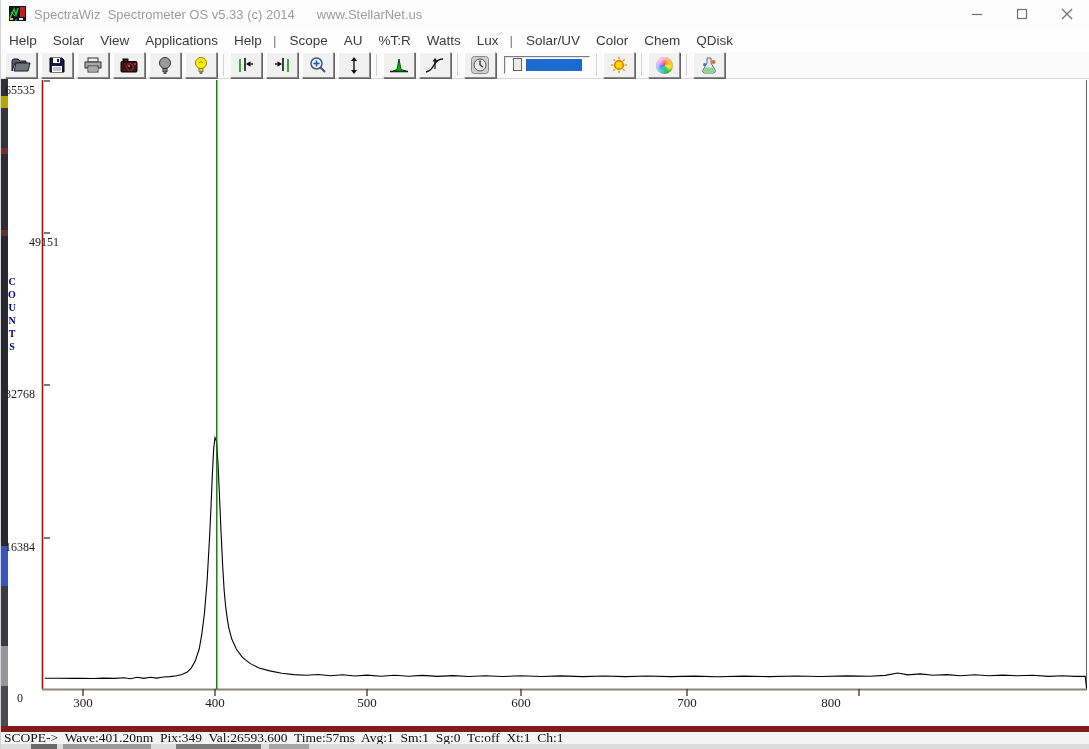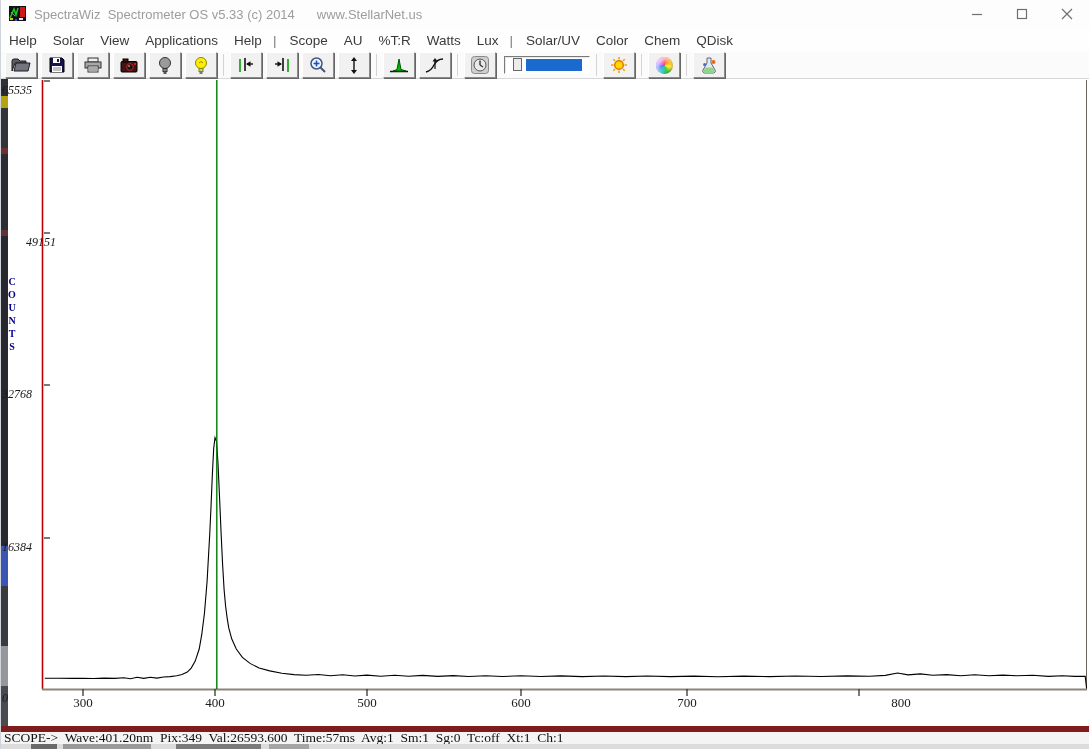--- a/index.html
+++ b/index.html
@@ -39,22 +39,22 @@
   .slider-fill{position:absolute;left:21px;top:2px;width:56px;bottom:2px;background:#1a6ad0;}
   .rainbow-sphere{width:17px;height:17px;border-radius:50%;display:block;
       background:conic-gradient(#f44,#fa0,#fe4,#4c4,#2cc,#46f,#c4f,#f44);
       box-shadow:inset 3px 3px 4px rgba(255,255,255,.75), inset -1px -1px 2px rgba(0,0,0,.25);}
 
   
   .chart{position:absolute;left:0;top:79px;width:1089px;height:647px;background:#fff;}
   .chart svg{position:absolute;left:0;top:0;}
   .edge-strip{position:absolute;left:0;top:0;width:7px;height:647px;}
   .edge-strip div{width:7px;}
-  .ylabel{position:absolute;width:36px;text-align:left;font-family:"Liberation Serif",serif;
-          font-size:12px;color:#1a1a1a;line-height:14px;height:14px;font-style:italic;}
+  .ylabel{position:absolute;width:36px;text-align:center;font-family:"Liberation Serif",serif;
+          font-size:12px;color:#1a1a1a;line-height:14px;height:14px;}
   .xlabel{position:absolute;transform:translateX(-50%);font-family:"Liberation Serif",serif;
           font-size:13px;color:#1a1a1a;top:616px;}
   .counts-letter{position:absolute;left:5px;width:12px;text-align:center;
           font-family:"Liberation Serif",serif;font-weight:bold;font-size:10px;color:#00008b;line-height:12px;}
   .wave-title{position:absolute;left:340px;width:370px;top:632px;text-align:center;
           font-family:"Liberation Serif",serif;font-weight:bold;font-size:12.5px;
           color:#00008b;letter-spacing:3px;}
 
   
   .statusbar{position:absolute;left:0;top:726px;width:100%;height:18px;background:#f4f4f4;
@@ -301,21 +301,21 @@
         <div class="ylabel" style="left: 1px; top: 308px;">32768</div>
         <div class="ylabel" style="left: 1px; top: 461px;">16384</div>
         <div class="ylabel" style="left: 1px; top: 612px;">0</div>
       </div>
     <div id="x-labels">
         <div class="xlabel" style="left: 82px;">300</div>
         <div class="xlabel" style="left: 214px;">400</div>
         <div class="xlabel" style="left: 366px;">500</div>
         <div class="xlabel" style="left: 520px;">600</div>
         <div class="xlabel" style="left: 686px;">700</div>
-        <div class="xlabel" style="left: 900px; text-align: center;">800</div>
+        <div class="xlabel" style="left: 830px; text-align: center;">800</div>
       </div>
     <div id="counts-label">
         <div class="counts-letter" style="top: 197px;">C</div>
         <div class="counts-letter" style="top: 210px;">O</div>
         <div class="counts-letter" style="top: 223px;">U</div>
         <div class="counts-letter" style="top: 236px;">N</div>
         <div class="counts-letter" style="top: 249px;">T</div>
         <div class="counts-letter" style="top: 262px;">S</div>
       </div>
   </div>

